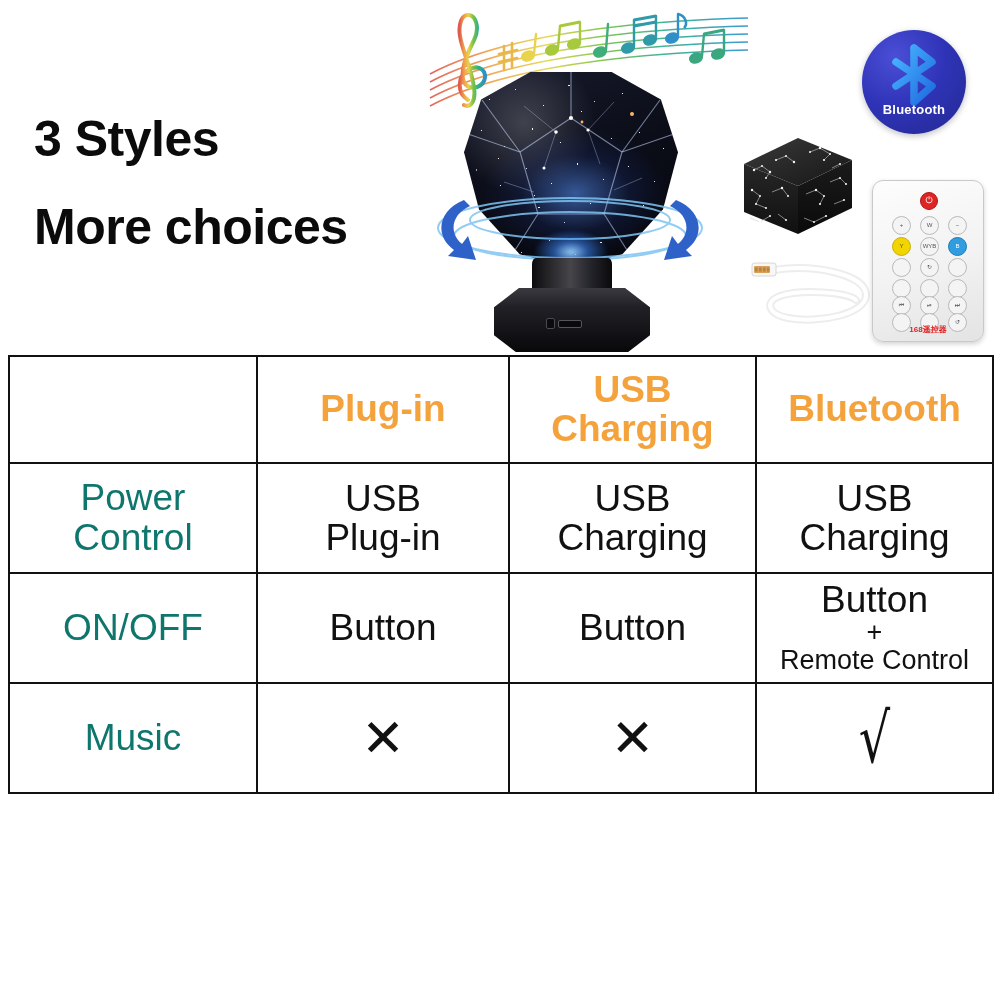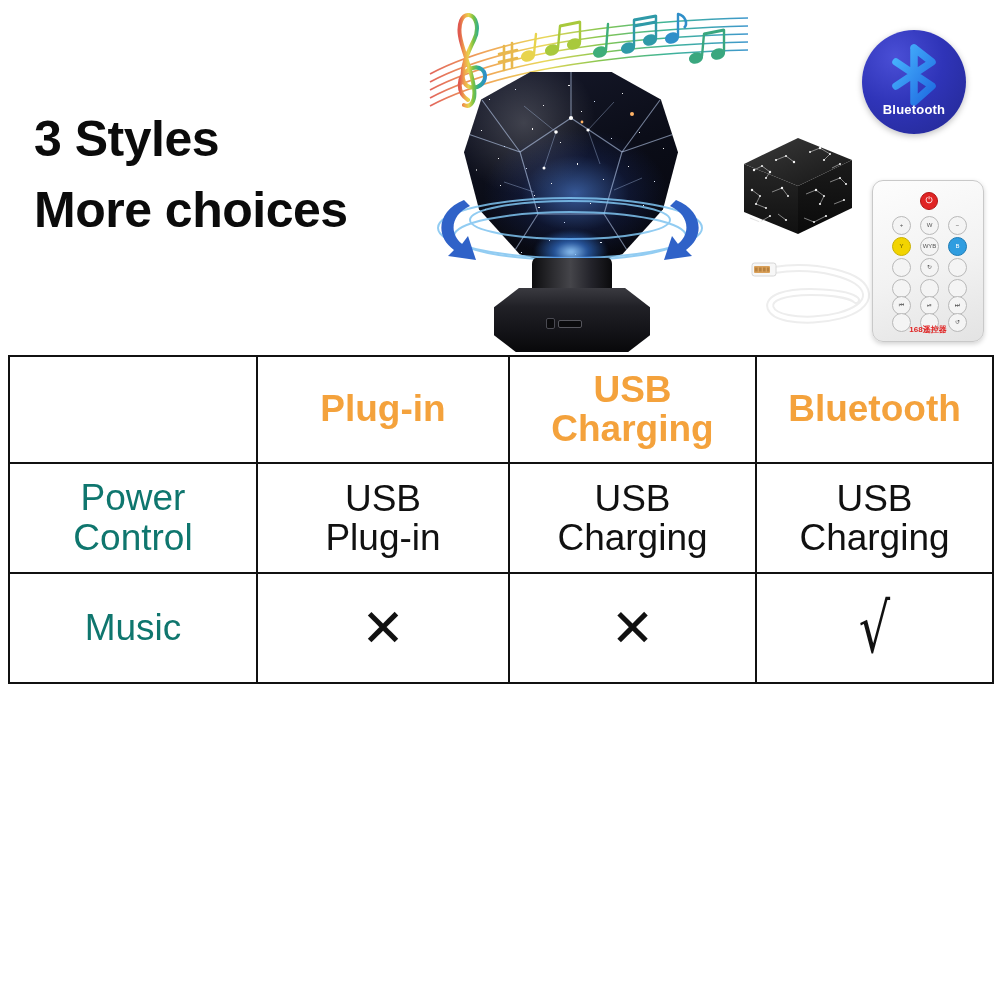--- a/index.html
+++ b/index.html
@@ -29,21 +29,21 @@
     position: absolute;
     left: 34px; top: 104px;
     width: 400px;
     color: #0b0b0b;
     font-weight: bold;
     font-size: 50px;
     line-height: 1.42;
     letter-spacing: -0.5px;
   }
   #headline .l1 { display: block; }
-  #headline .l2 { display: block; }
+  #headline .l2 { display: block; margin-top: 17px; }
 
   
   #music-staff {
     position: absolute;
     left: 424px; top: -4px;
     width: 330px; height: 112px;
   }
 
   
   #lamp {
@@ -615,20 +615,30 @@
       <td class="val">
         <span>USB</span><br>
         <span>Charging</span>
       </td>
       <td class="val">
         <span>USB</span><br>
         <span>Charging</span>
       </td>
     </tr>
 
+    <tr class="r-onoff">
+      <td class="rowlabel">ON/OFF</td>
+      <td class="val">Button</td>
+      <td class="val">Button</td>
+      <td class="val">
+        <span>Button</span>
+        <span class="plus">+</span>
+        <span class="sub">Remote Control</span>
+      </td>
+    </tr>
 
 
 
     <tr class="r-music">
       <td class="rowlabel">Music</td>
       <td><span class="mark-cross">✕</span></td>
       <td><span class="mark-cross">✕</span></td>
       <td><span class="mark-check">√</span></td>
     </tr>
   </tbody>

